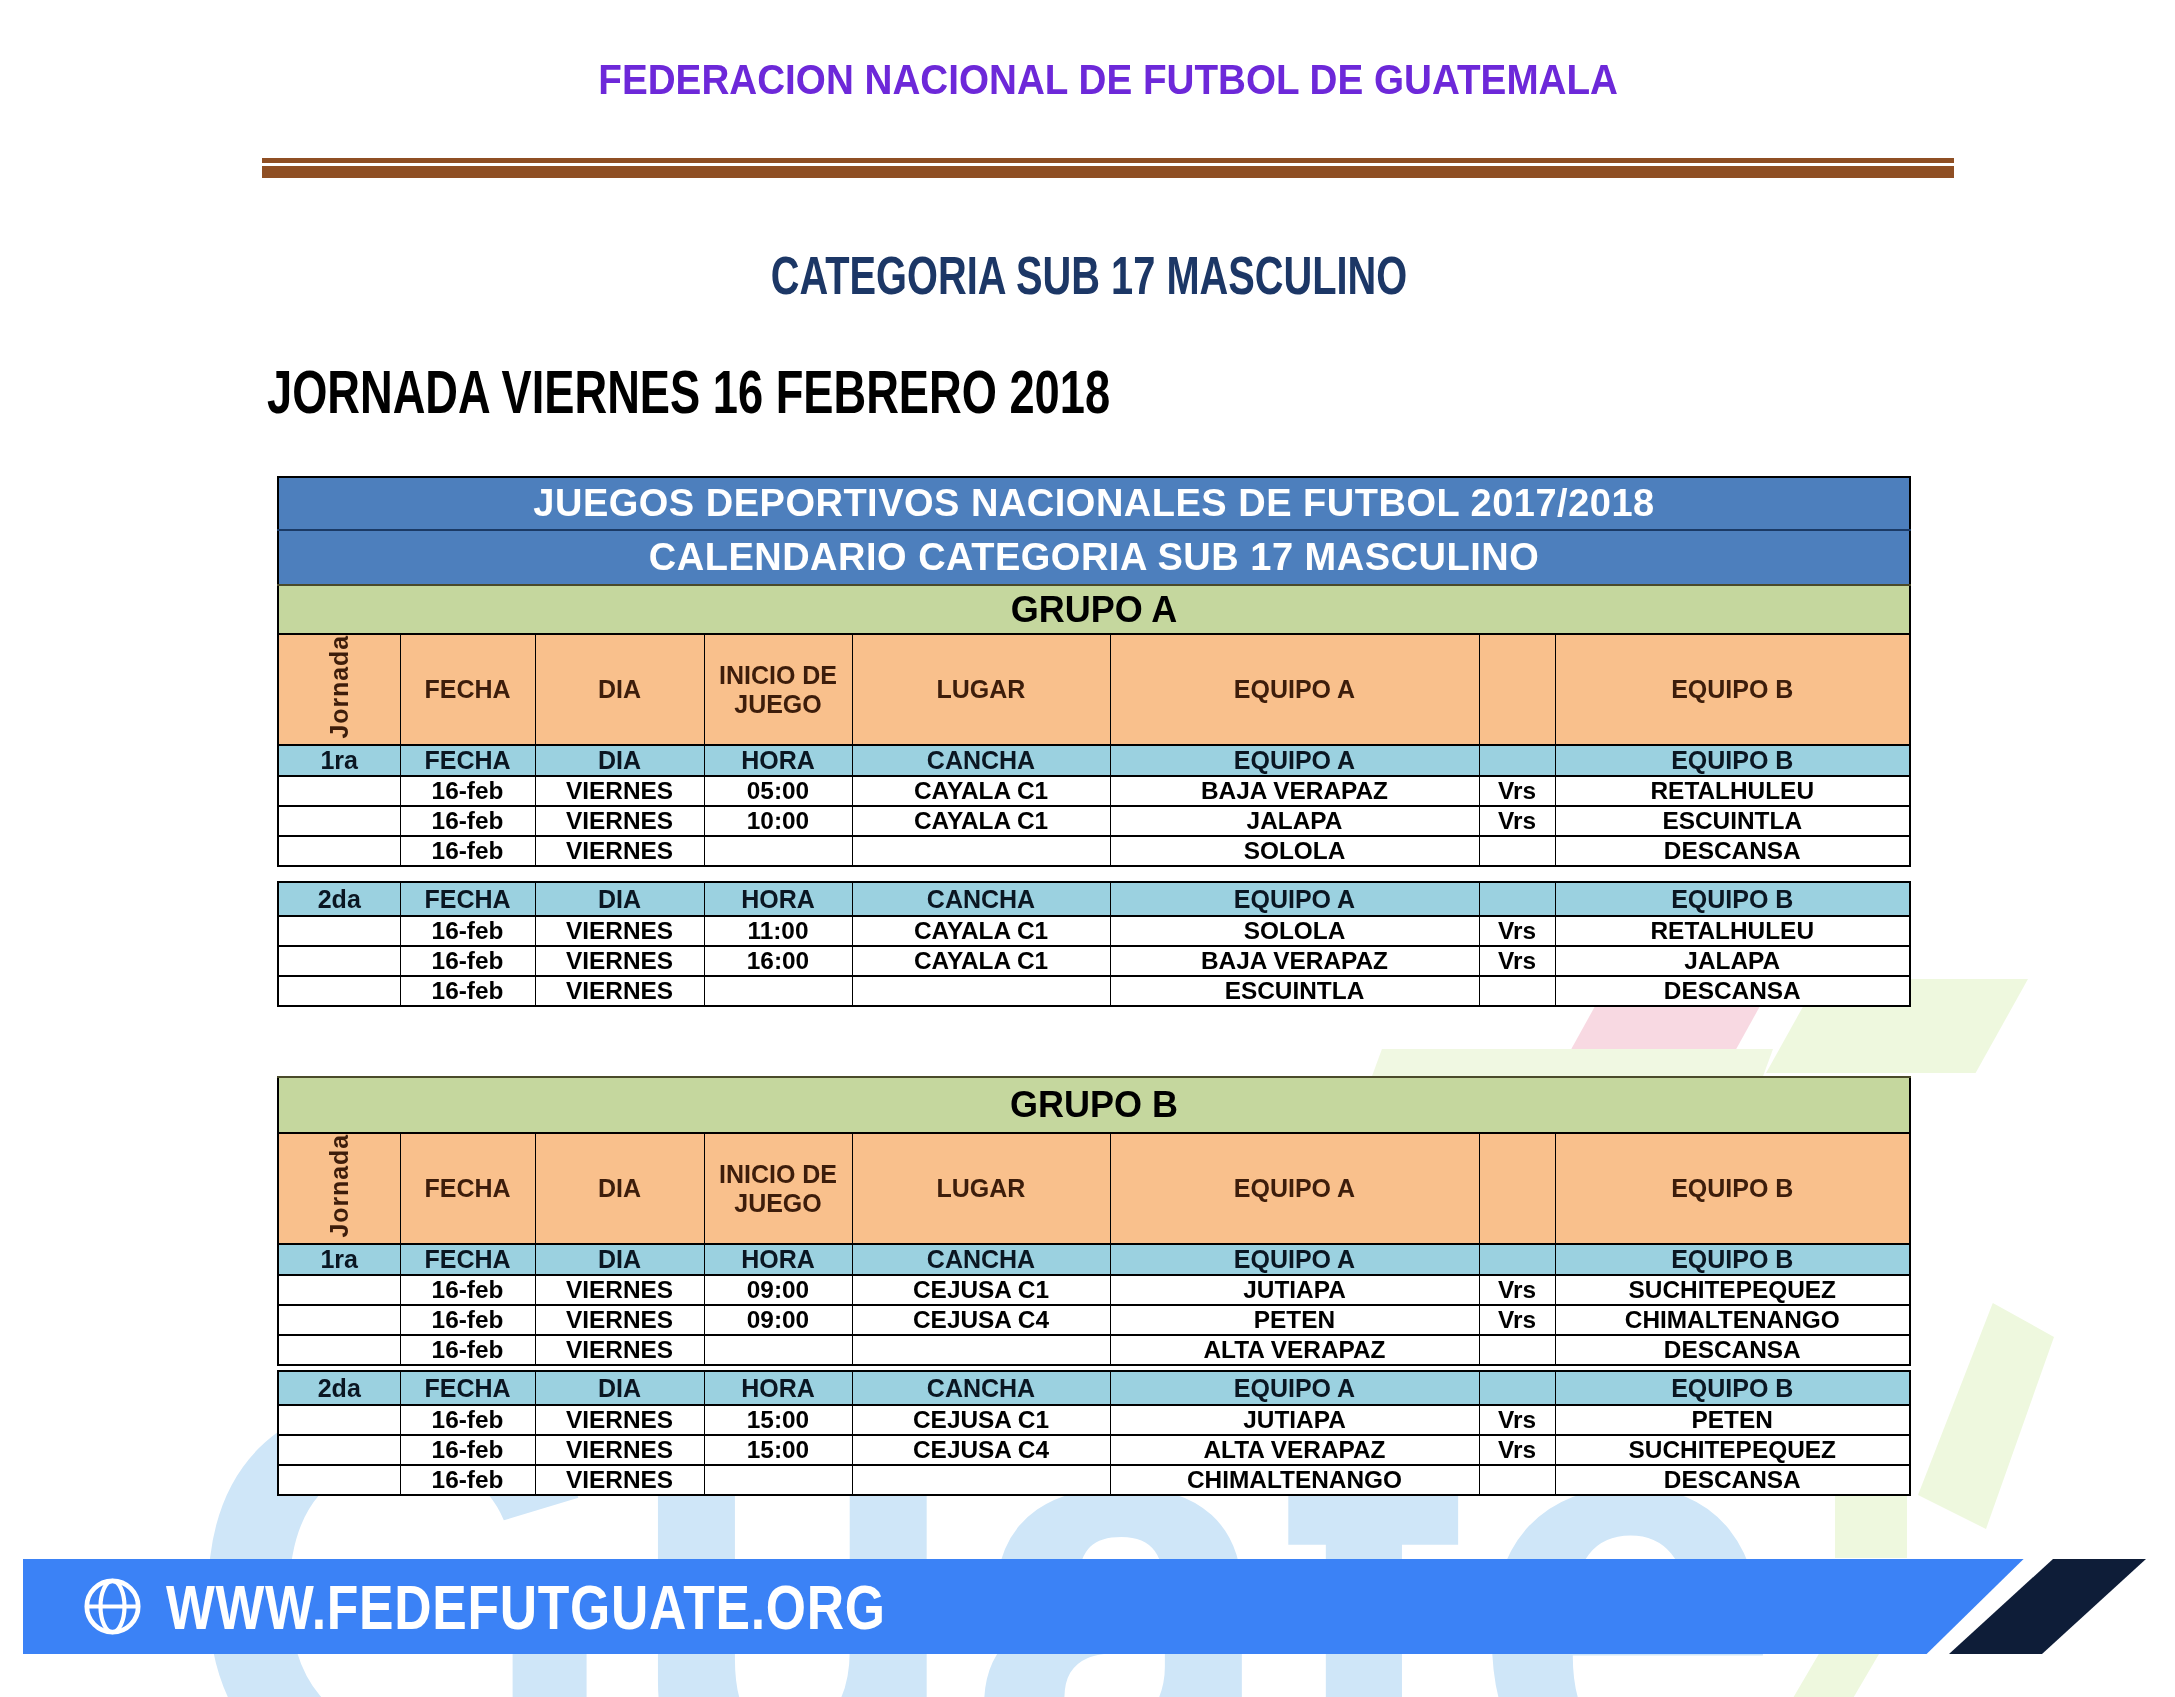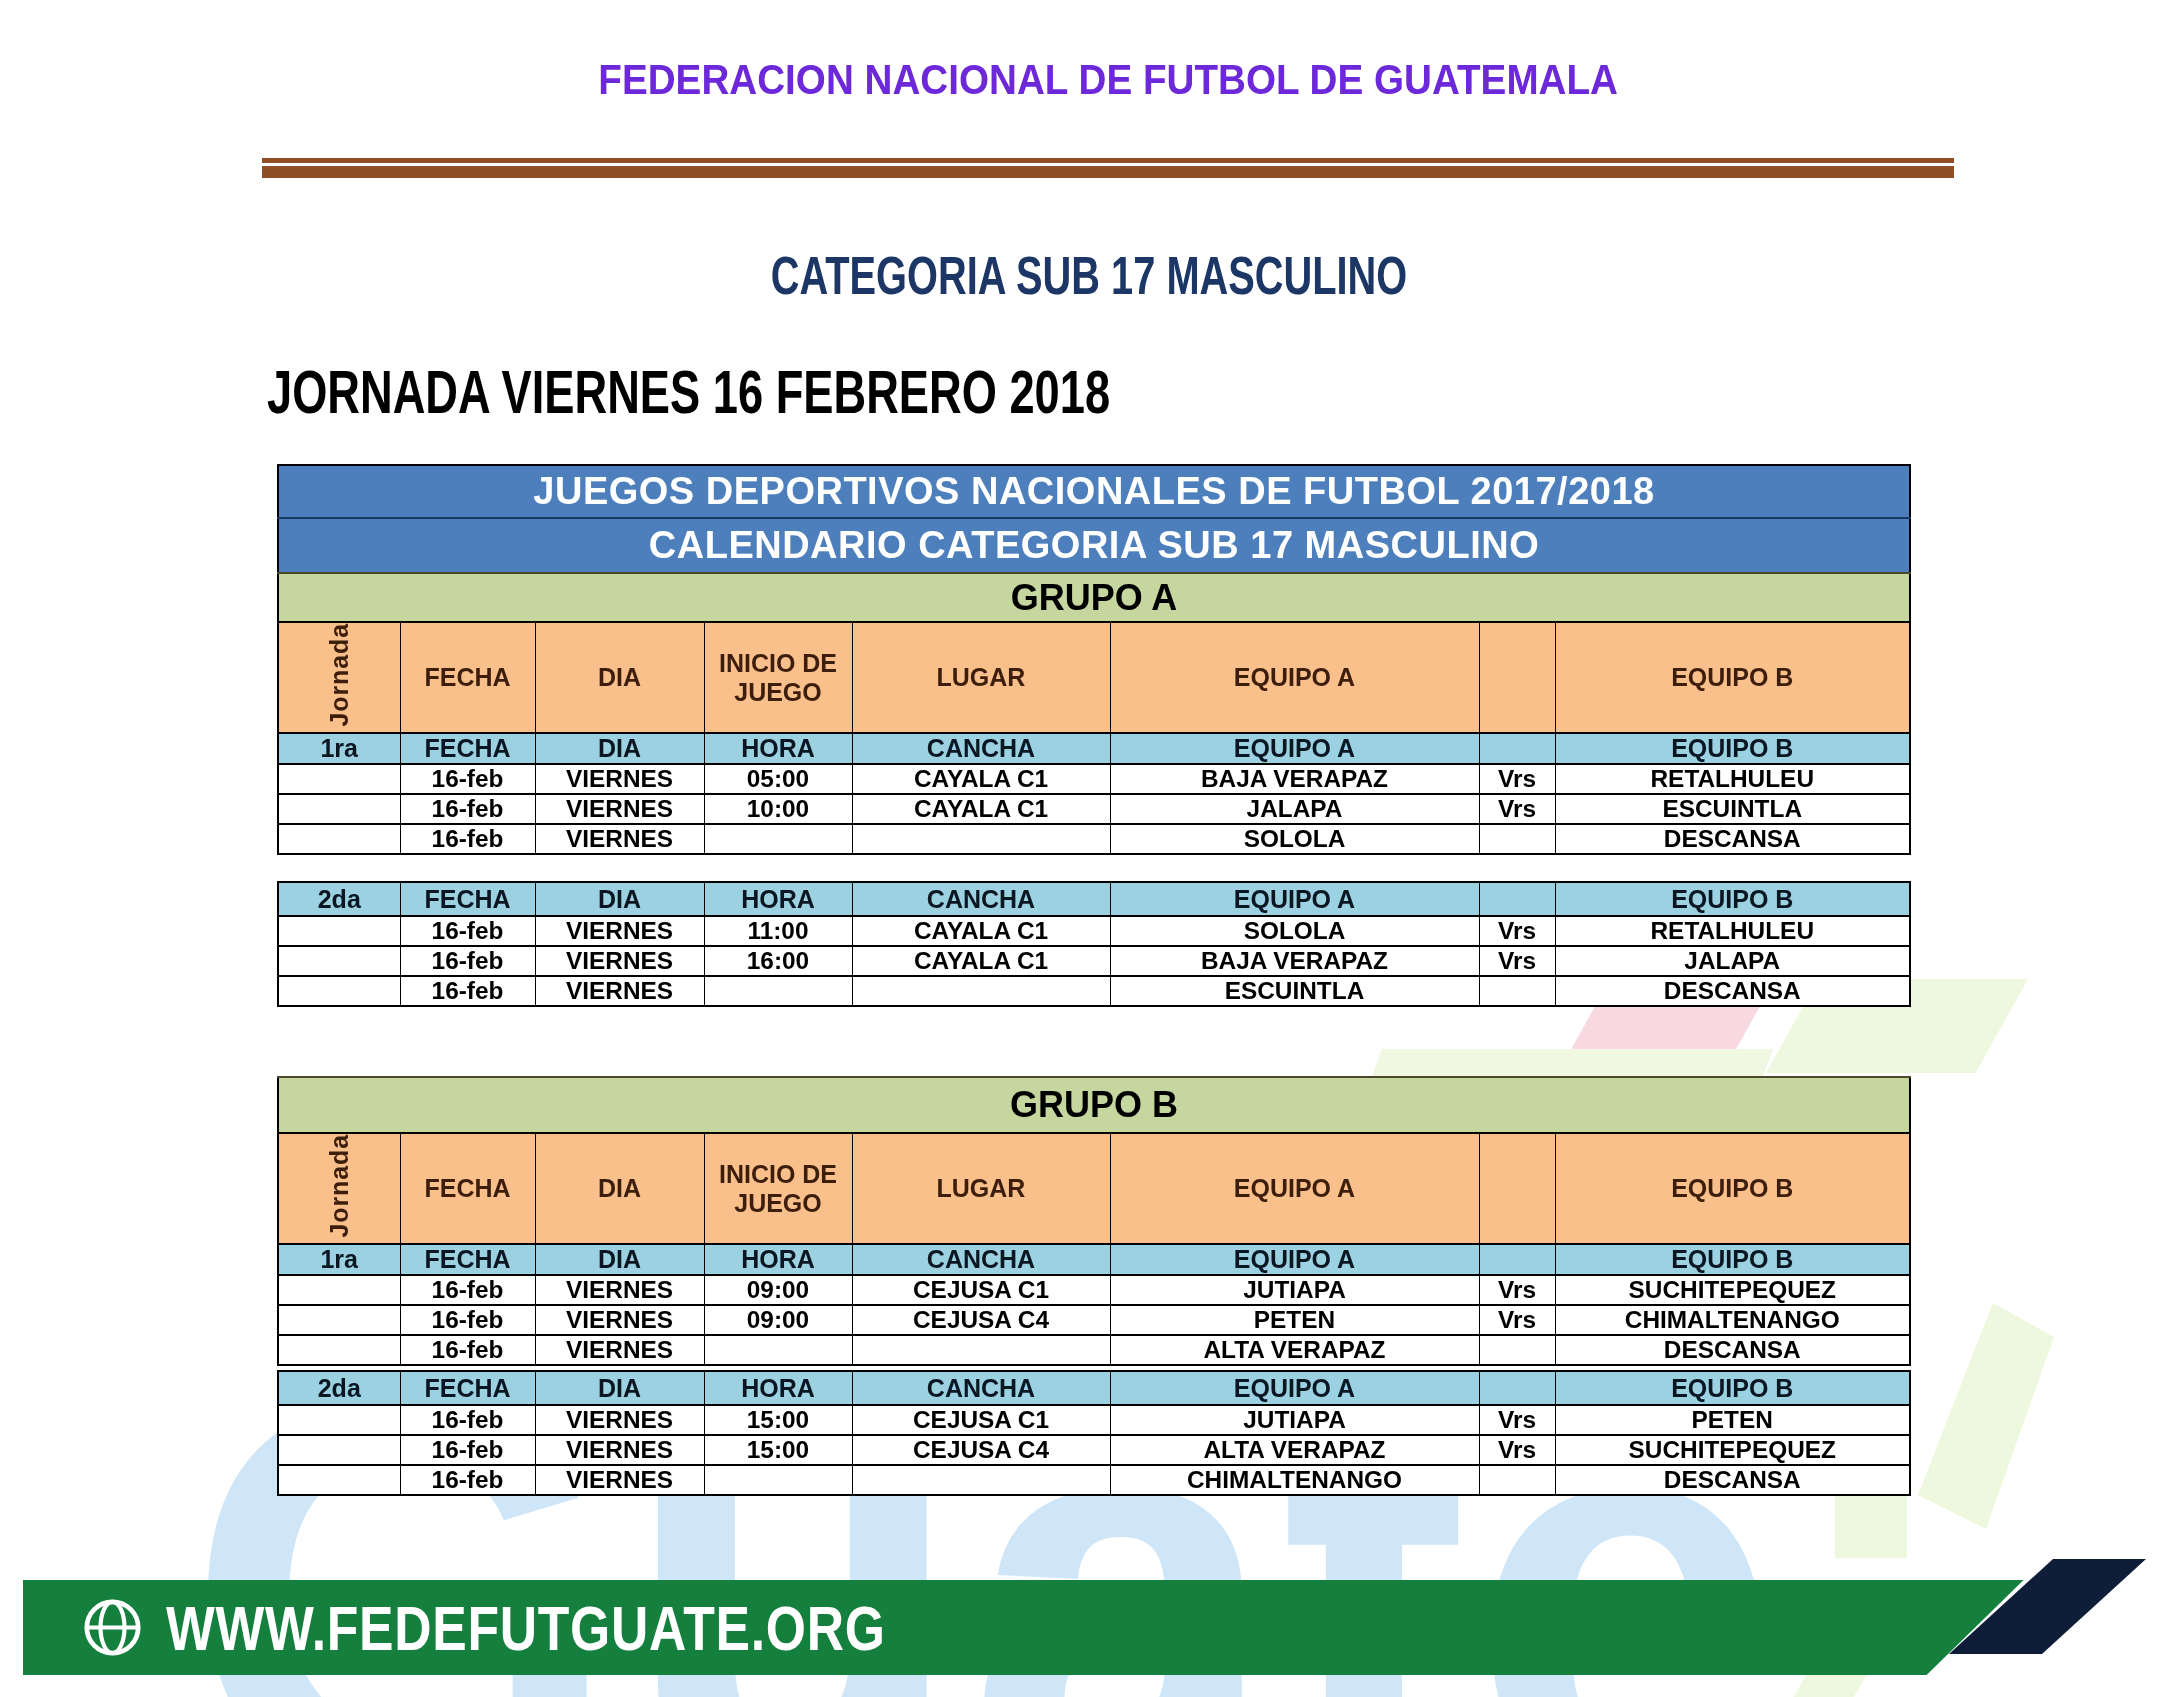--- a/index.html
+++ b/index.html
@@ -47,30 +47,30 @@
   tr.banner-2 td{border-top:2.7px solid #1b3a66;}
   tr.group-row td{background:#c5d79e;color:#000;font-size:36px;border-top:2.7px solid #4a4a2a;}
   tr.col-hdr td{background:#f9c08c;color:#3d1d0b;font-size:25px;line-height:1.15;}
   tr.col-hdr td.wrap{white-space:normal;}
   tr.sub-hdr td{background:#9bd1e0;color:#0a1622;font-size:25px;}
   tr.data-row td{background:#ffffff;color:#000;font-size:24.4px;}
   .vtext{
     writing-mode:vertical-rl;transform:rotate(180deg);display:inline-block;
     font-size:25px;color:#3d1d0b;letter-spacing:0.9px;line-height:1;
   }
-  #tableA-main{top:464px;border-radius:19px;}
+  #tableA-main{top:476px;border-radius:19px;}
   #tableA-sub {top:881px;}
   #tableB-main{top:1076px;}
   #tableB-sub {top:1370px;}
   
   #footer-layer{position:absolute;inset:0;z-index:2;}
   #footer-bar{
-    position:absolute;left:22.6px;top:1559px;width:2001px;height:95px;background:#15803d;
+    position:absolute;left:22.6px;top:1559px;width:2001px;height:95px;background:#3b82f6;
     clip-path:polygon(0 0,100% 0,calc(100% - 97px) 100%,0 100%);
-    display:flex;align-items:center;margin-top:21px;
+    display:flex;align-items:center;
   }
   #footer-slash{
     position:absolute;left:1949px;top:1559px;width:226px;height:95px;background:#0e1d38;
     clip-path:polygon(104px 0,197px 0,93px 100%,0 100%);
   }
   #footer-url{
     color:#ffffff;font-size:63px;font-weight:bold;white-space:nowrap;margin-left:20px;
   }
   #footer-url span{display:inline-block;transform:scaleX(0.82);transform-origin:left center;letter-spacing:0.9px;}
   #globe{margin-left:56px;flex:0 0 auto;}

